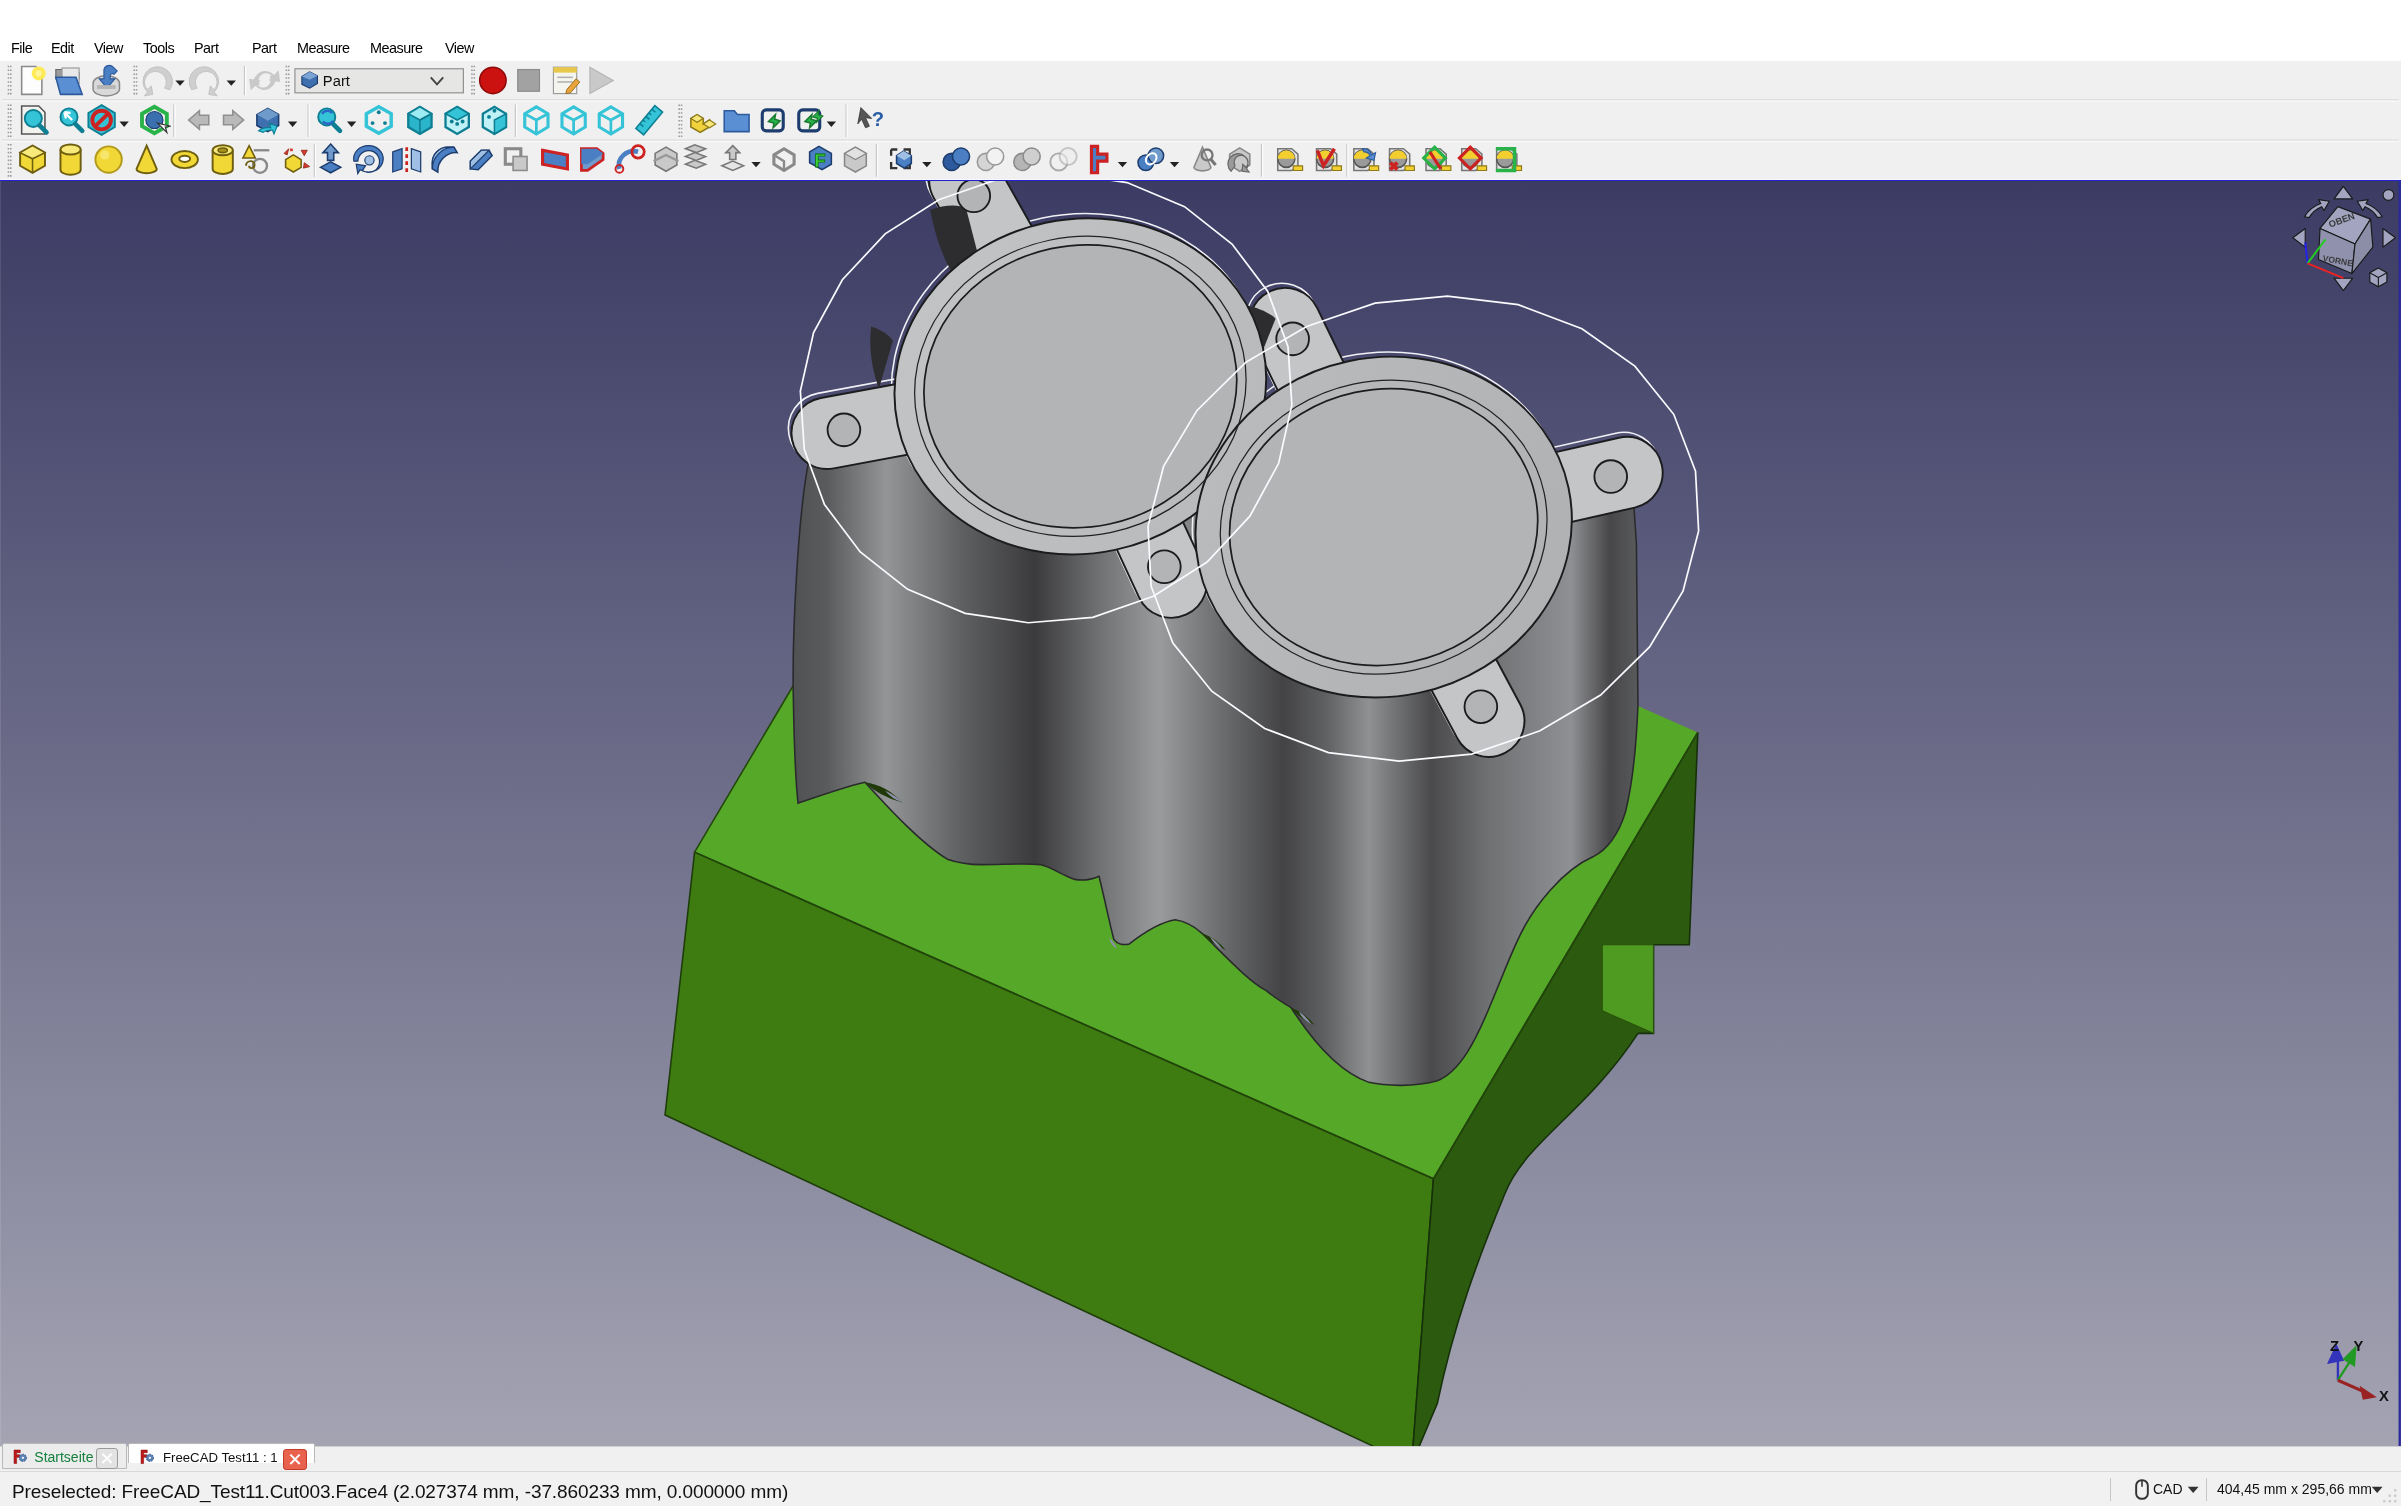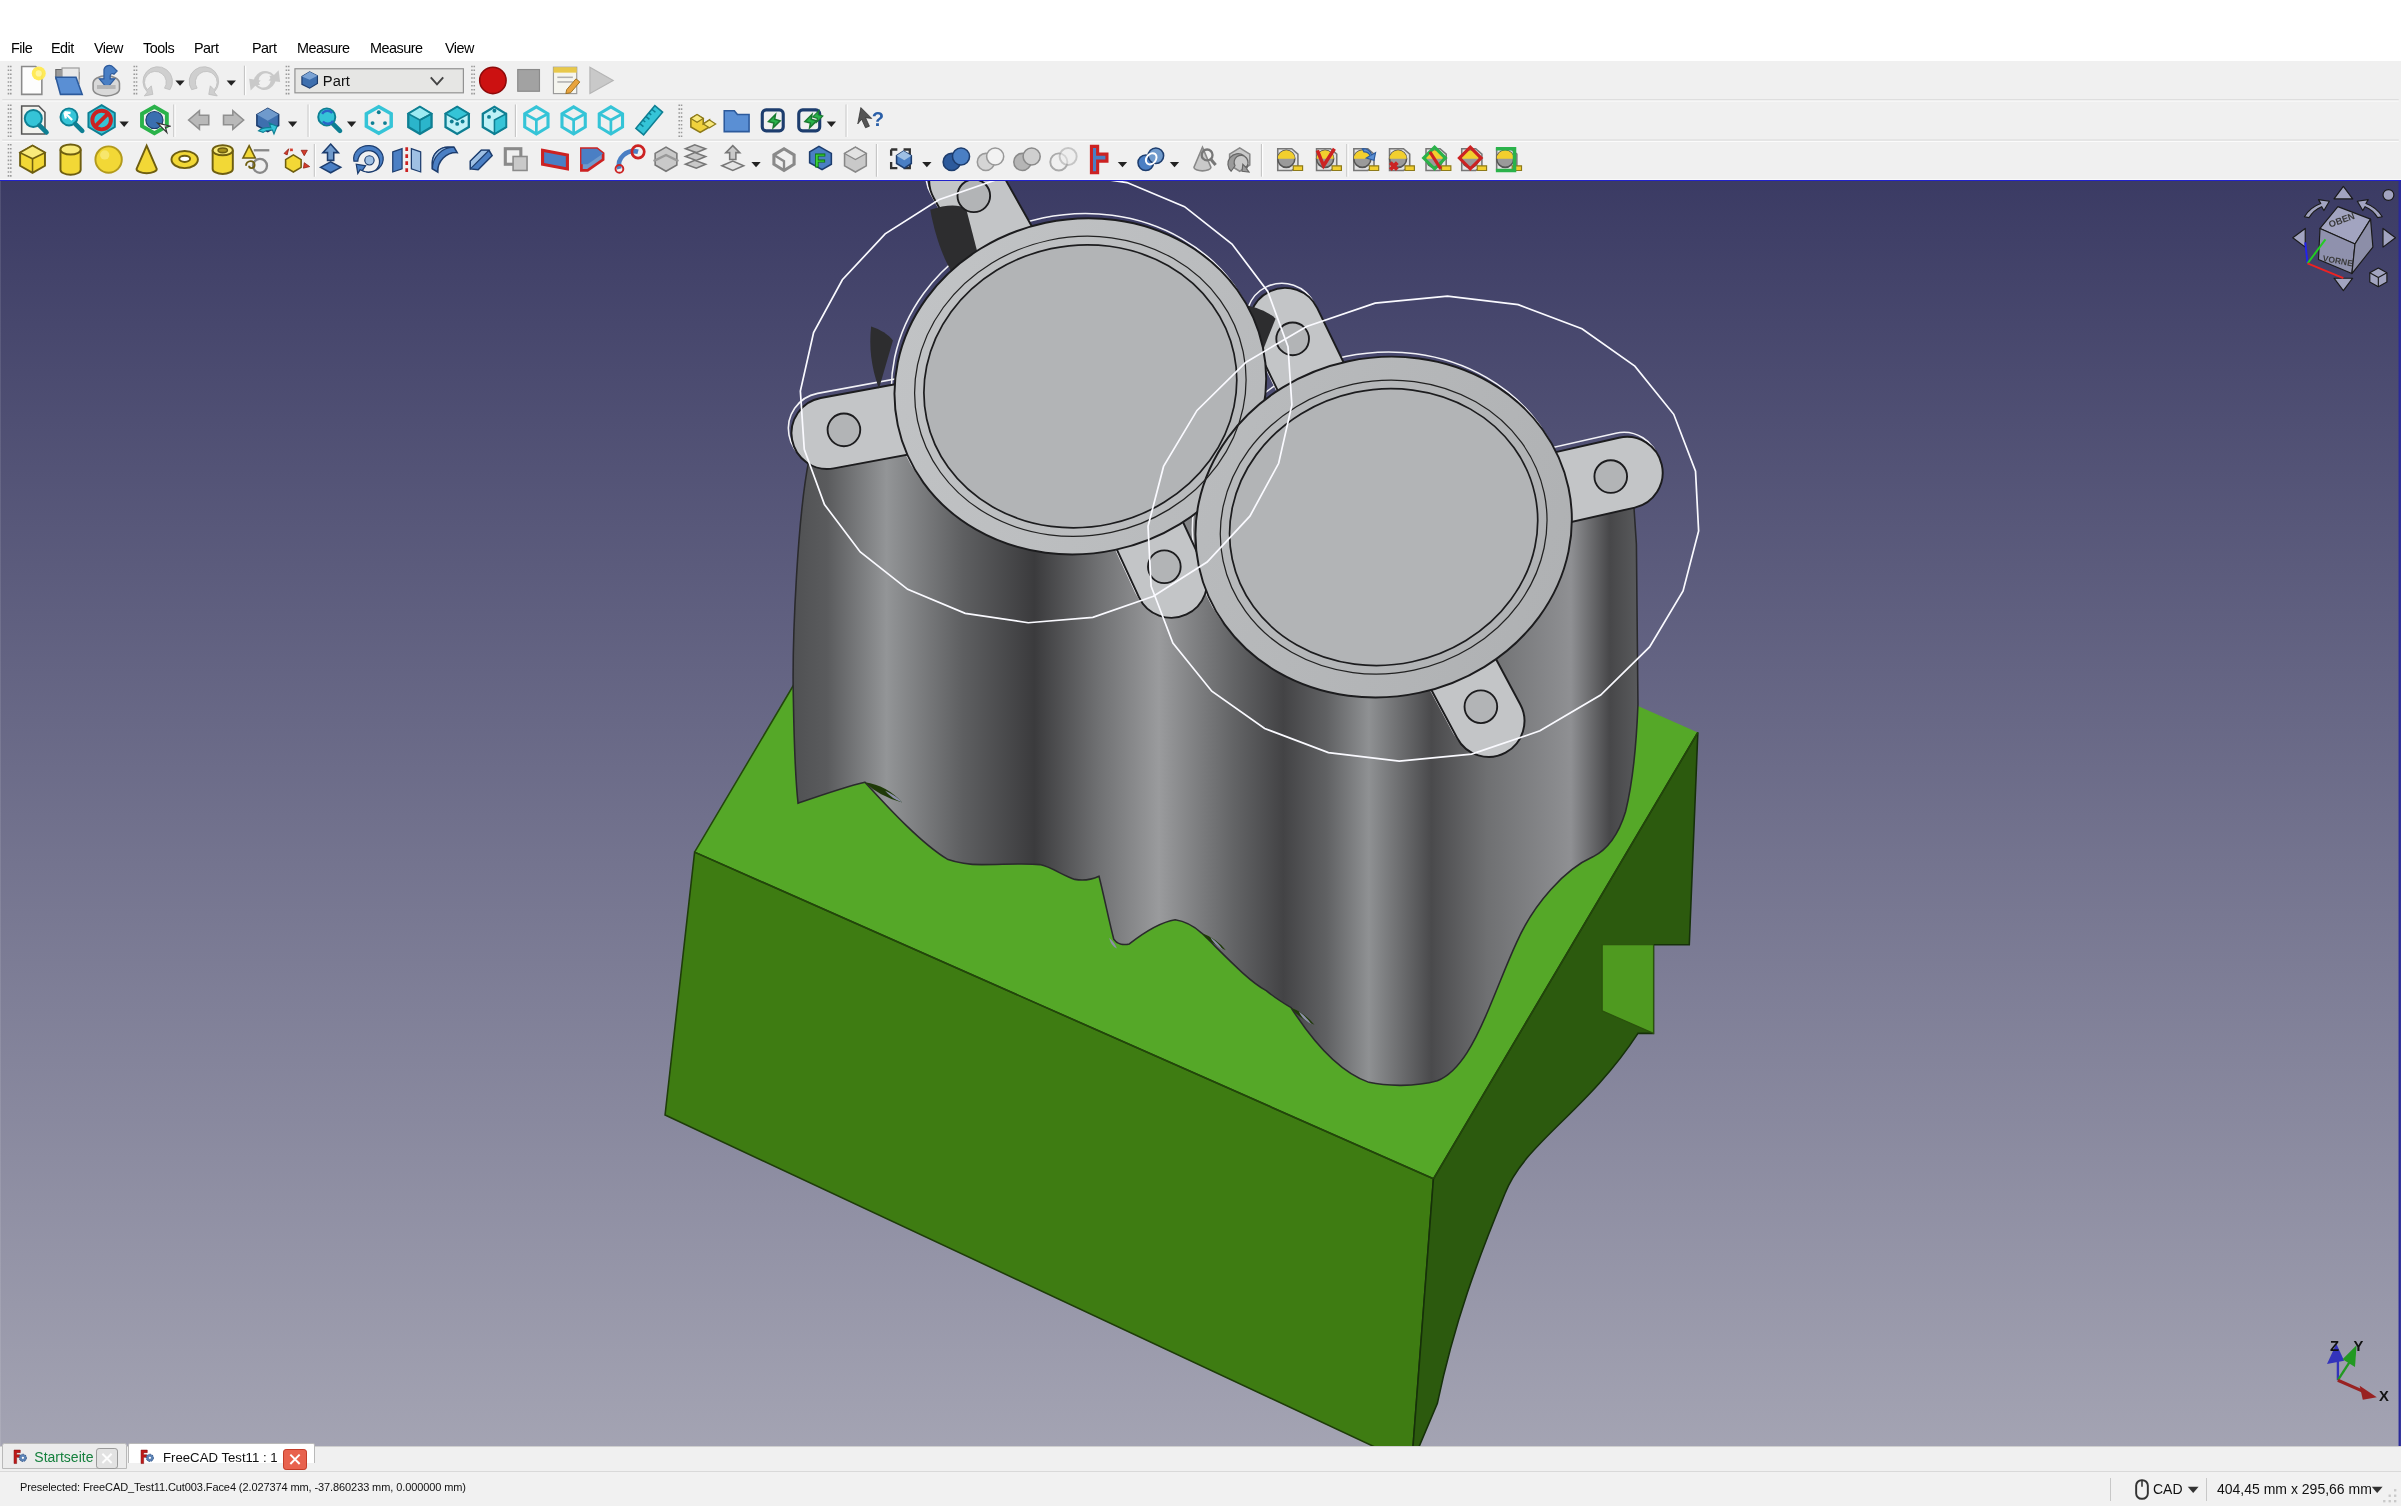--- a/index.html
+++ b/index.html
@@ -7,21 +7,21 @@
   .abs{position:absolute;}
   #app{position:relative;width:2401px;height:1506px;background:#fff;}
   #titlebar{left:0;top:0;width:2401px;height:35px;background:#fff;border-top:1.6px solid #000;}
   #title-text{left:36px;top:9.3px;font-size:15px;color:#000;letter-spacing:-0.3px;}
   #menubar{left:0;top:35px;width:2369px;height:26px;background:#fff;}
   .mi{position:absolute;top:4.7px;font-size:14.4px;color:#000;letter-spacing:-0.5px;}
   #toolbars{left:0;top:61px;width:2401px;height:118px;background:#f0f0f0;}
   #tabstrip{left:0;top:1446px;width:2401px;height:25px;background:#f0f0f0;border-top:0.8px solid #cfcfcf;}
   .tab{position:absolute;box-sizing:border-box;}
   #statusbar{left:0;top:1471px;width:2401px;height:35px;background:#f1f1f1;border-top:0.8px solid #d9d9d9;}
-  #status-text{left:20px;top:9.3px;font-size:11px;color:#111;letter-spacing:-0.1px;}
+  #status-text{left:12px;top:9.3px;font-size:19px;color:#111;letter-spacing:-0.1px;}
   .svgabs{position:absolute;}
 </style>
 </head>
 <body>
 <div id="app">
   <div id="menubar" class="abs">
     <div class="mi" style="left:11px">File</div>
     <div class="mi" style="left:51px">Edit</div>
     <div class="mi" style="left:94px">View</div>
     <div class="mi" style="left:143px">Tools</div>

